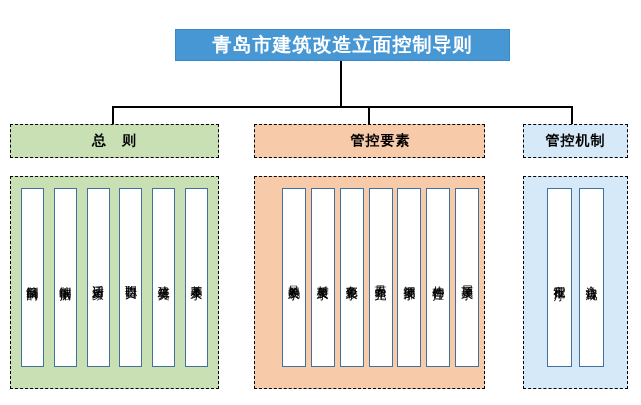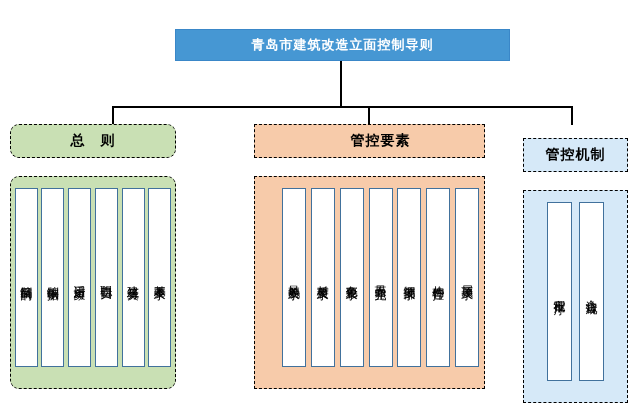--- a/index.html
+++ b/index.html
@@ -4,21 +4,21 @@
 <style>
   html,body{margin:0;padding:0;background:#ffffff;}
   body{font-family:"Liberation Sans","DejaVu Sans",sans-serif;}
   .canvas{position:relative;width:641px;height:405px;background:#ffffff;overflow:hidden;}
 
   
   .title-box{
     position:absolute;left:175px;top:29px;width:335px;height:32px;
     background:var(--title-bg);border:1px solid var(--title-border);
     box-sizing:border-box;display:flex;align-items:center;justify-content:center;
-    color:#ffffff;font-weight:bold;font-size:13px;letter-spacing:1px;
+    color:#ffffff;font-weight:bold;font-size:19px;letter-spacing:1px;
   }
 
   
   .line{position:absolute;background:var(--line);}
   .line.v-stem{left:340px;top:61px;width:2px;height:46px;}
   .line.h-bar{left:112px;top:106px;width:461px;height:2px;}
   .line.drop-left{left:112px;top:106px;width:2px;height:19px;}
   .line.drop-mid{left:368px;top:106px;width:2px;height:19px;}
   .line.drop-right{left:571px;top:106px;width:2px;height:19px;}
 
@@ -28,27 +28,27 @@
     border:1.5px dashed #000000;
     display:flex;align-items:center;justify-content:center;
     font-weight:bold;font-size:14px;color:#000000;letter-spacing:1px;
   }
   .branch-body{
     position:absolute;top:176px;height:213px;box-sizing:border-box;
     border:1.5px dashed #000000;
     display:flex;flex-direction:row;align-items:flex-start;
     padding-top:11px;
   }
-  .pos-general{left:10px;width:166px;border-radius:9px;}
+  .pos-general{left:10px;width:209px;}
   .pos-elements{left:254px;width:231px;padding-left:22px;}
   .pos-mechanism{left:523px;width:105px;}
 
   .bg-general{background:var(--green-bg);}
   .bg-elements{background:var(--orange-bg);}
-  .bg-mechanism{background:var(--blue-bg);margin-top:14px;}
+  .bg-mechanism{background:var(--blue-bg);}
 
   .body-evenly{justify-content:space-evenly;}
   .body-center{justify-content:center;gap:7px;}
 
   
   .item-bar{
     box-sizing:border-box;height:179px;background:#ffffff;
     border:1.5px solid var(--bar-border);
     display:flex;align-items:center;justify-content:center;
     writing-mode:vertical-rl;text-orientation:upright;

